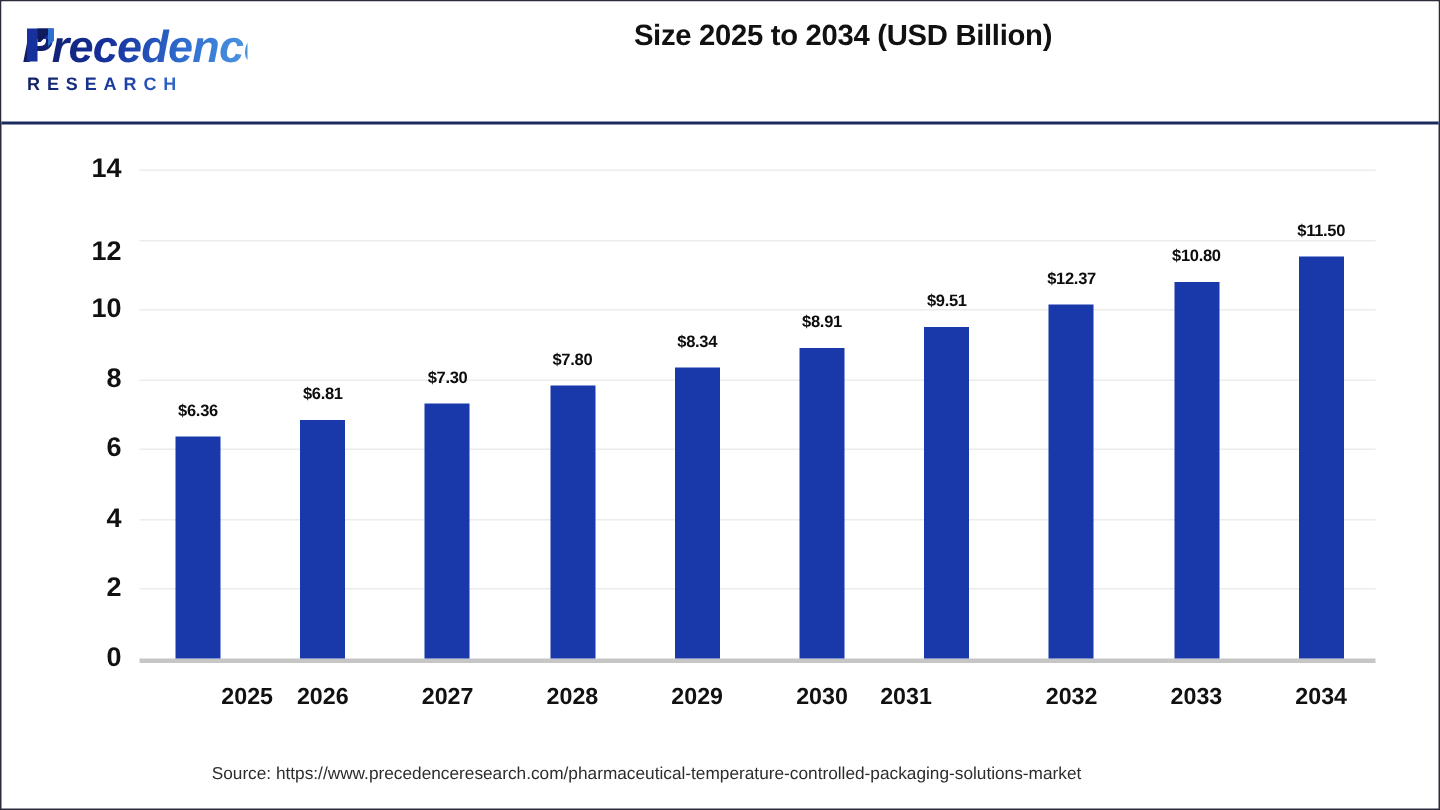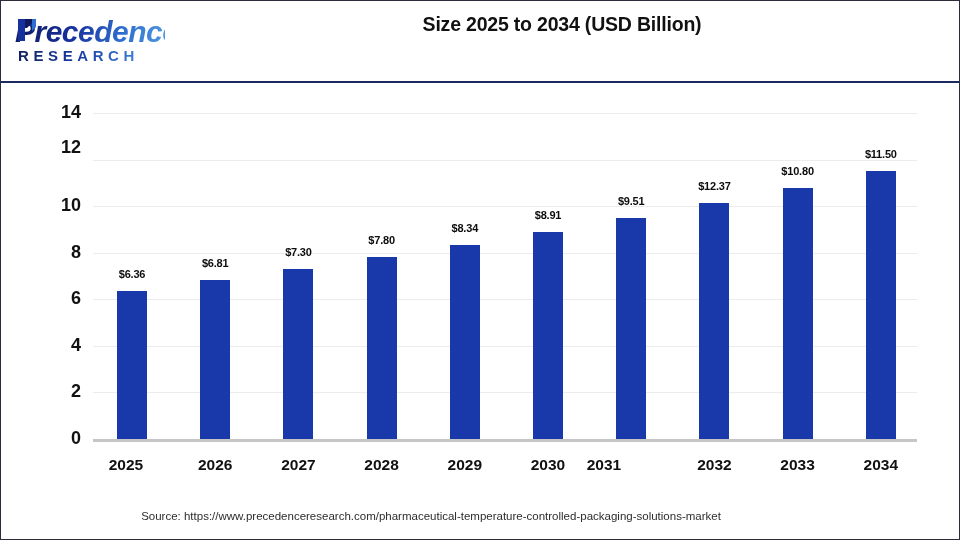--- a/index.html
+++ b/index.html
@@ -52,21 +52,21 @@
   }
   #logo-mark {
     position: absolute;
     left: 1px; top: 4px;
     width: 22px; height: 26px;
   }
   #logo-sub {
     position: absolute;
     left: 3px; top: 36px;
     width: 150px;
-    font-size: 15px;
+    font-size: 12px;
     font-weight: bold;
     letter-spacing: 4.6px;
     line-height: 14px;
     background: linear-gradient(100deg, #11205f 0%, #1a3aa3 40%, #3c7ed6 78%, #5aa2e6 100%);
     -webkit-background-clip: text;
     background-clip: text;
     color: transparent;
   }
 
   #title {
@@ -184,21 +184,21 @@
         <div class="gridline" style="top: 76.5714px;"></div>
         <div class="gridline" style="top: 30px;"></div>
       </div>
     <div id="yticks">
         <div class="ytick" style="top: 348px;">0</div>
         <div class="ytick" style="top: 301.429px;">2</div>
         <div class="ytick" style="top: 254.857px;">4</div>
         <div class="ytick" style="top: 208.286px;">6</div>
         <div class="ytick" style="top: 161.714px;">8</div>
         <div class="ytick" style="top: 115.143px;">10</div>
-        <div class="ytick" style="top: 57px;">12</div>
+        <div class="ytick" style="top: 77px;">12</div>
         <div class="ytick" style="top: 22px;">14</div>
       </div>
     <div id="axis-baseline" style="top: 356px;"></div>
     <div id="bars">
         <div class="bar" style="left: 116px; top: 207.903px; height: 148.097px; background: rgb(25, 57, 171);"></div>
         <div class="bar" style="left: 199.2px; top: 197.424px; height: 158.576px; background: rgb(25, 57, 171);"></div>
         <div class="bar" style="left: 282.4px; top: 186.014px; height: 169.986px; background: rgb(25, 57, 171);"></div>
         <div class="bar" style="left: 365.6px; top: 174.371px; height: 181.629px; background: rgb(25, 57, 171);"></div>
         <div class="bar" style="left: 448.8px; top: 161.797px; height: 194.203px; background: rgb(25, 57, 171);"></div>
         <div class="bar" style="left: 532px; top: 148.524px; height: 207.476px; background: rgb(25, 57, 171);"></div>
@@ -213,21 +213,21 @@
         <div class="bar-label" style="left: 252.4px; top: 161.014px;">$7.30</div>
         <div class="bar-label" style="left: 335.6px; top: 149.371px;">$7.80</div>
         <div class="bar-label" style="left: 418.8px; top: 136.797px;">$8.34</div>
         <div class="bar-label" style="left: 502px; top: 123.524px;">$8.91</div>
         <div class="bar-label" style="left: 585.2px; top: 109.553px;">$9.51</div>
         <div class="bar-label" style="left: 668.4px; top: 94.8829px;">$12.37</div>
         <div class="bar-label" style="left: 751.6px; top: 79.5143px;">$10.80</div>
         <div class="bar-label" style="left: 834.8px; top: 63.2143px;">$11.50</div>
       </div>
     <div id="xticks">
-        <div class="xtick" style="left: 80px; top: 373px;">2025</div>
+        <div class="xtick" style="left: 91px; top: 373px; text-align: right;">2025</div>
         <div class="xtick" style="left: 169.2px; top: 373px;">2026</div>
         <div class="xtick" style="left: 252.4px; top: 373px;">2027</div>
         <div class="xtick" style="left: 335.6px; top: 373px;">2028</div>
         <div class="xtick" style="left: 418.8px; top: 373px;">2029</div>
         <div class="xtick" style="left: 502px; top: 373px;">2030</div>
         <div class="xtick" style="left: 558px; top: 373px;">2031</div>
         <div class="xtick" style="left: 668.4px; top: 373px;">2032</div>
         <div class="xtick" style="left: 751.6px; top: 373px;">2033</div>
         <div class="xtick" style="left: 834.8px; top: 373px;">2034</div>
       </div>

